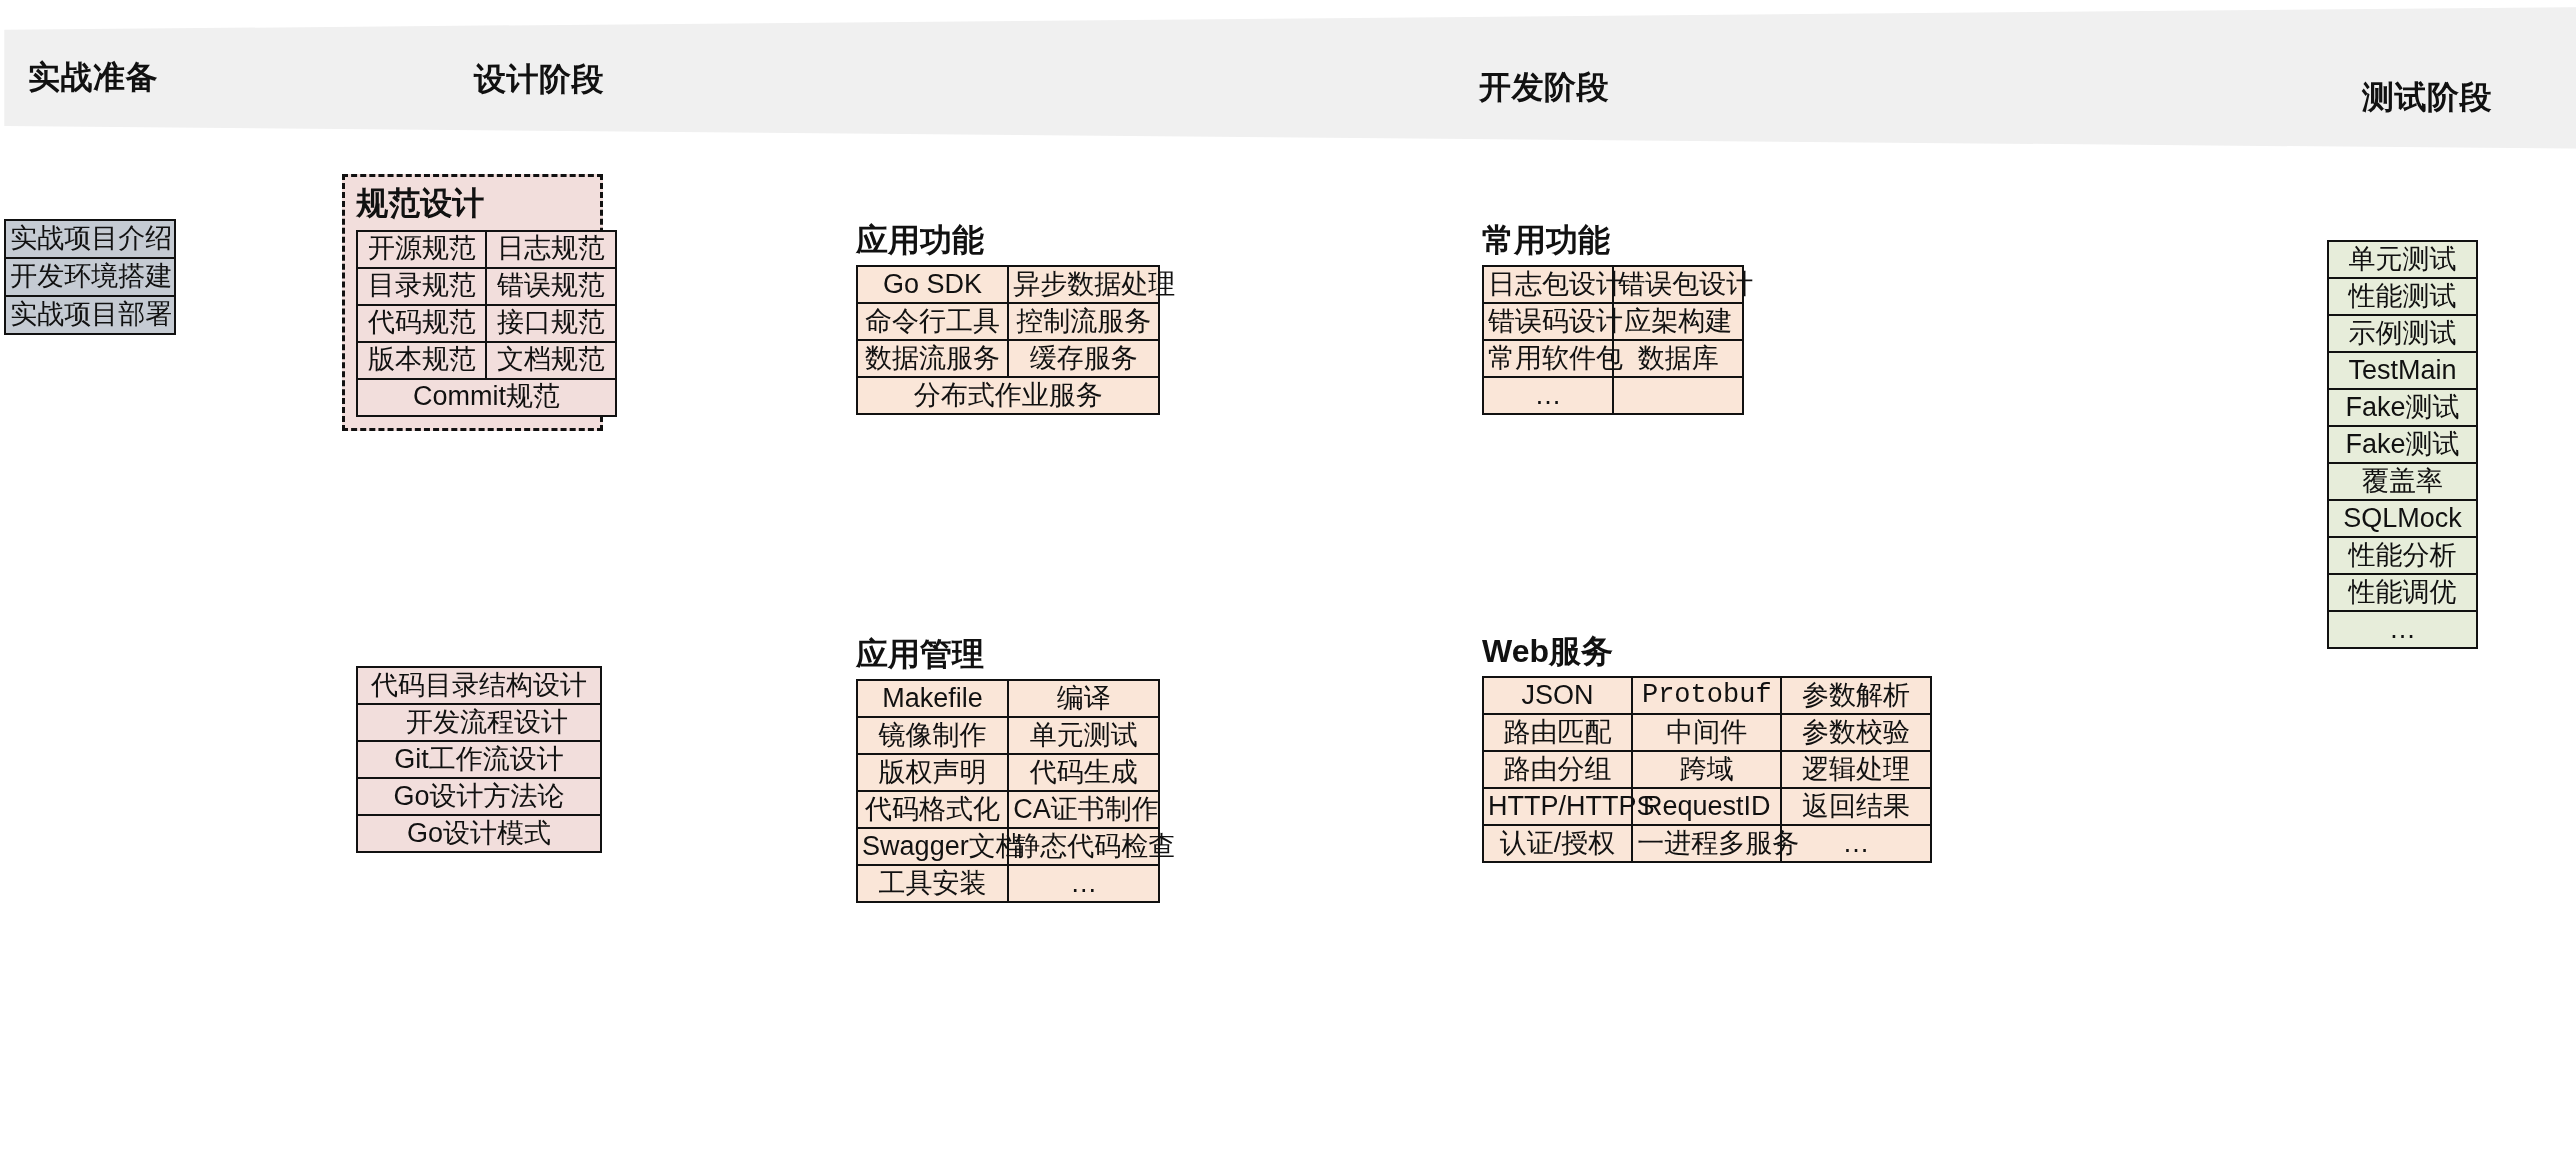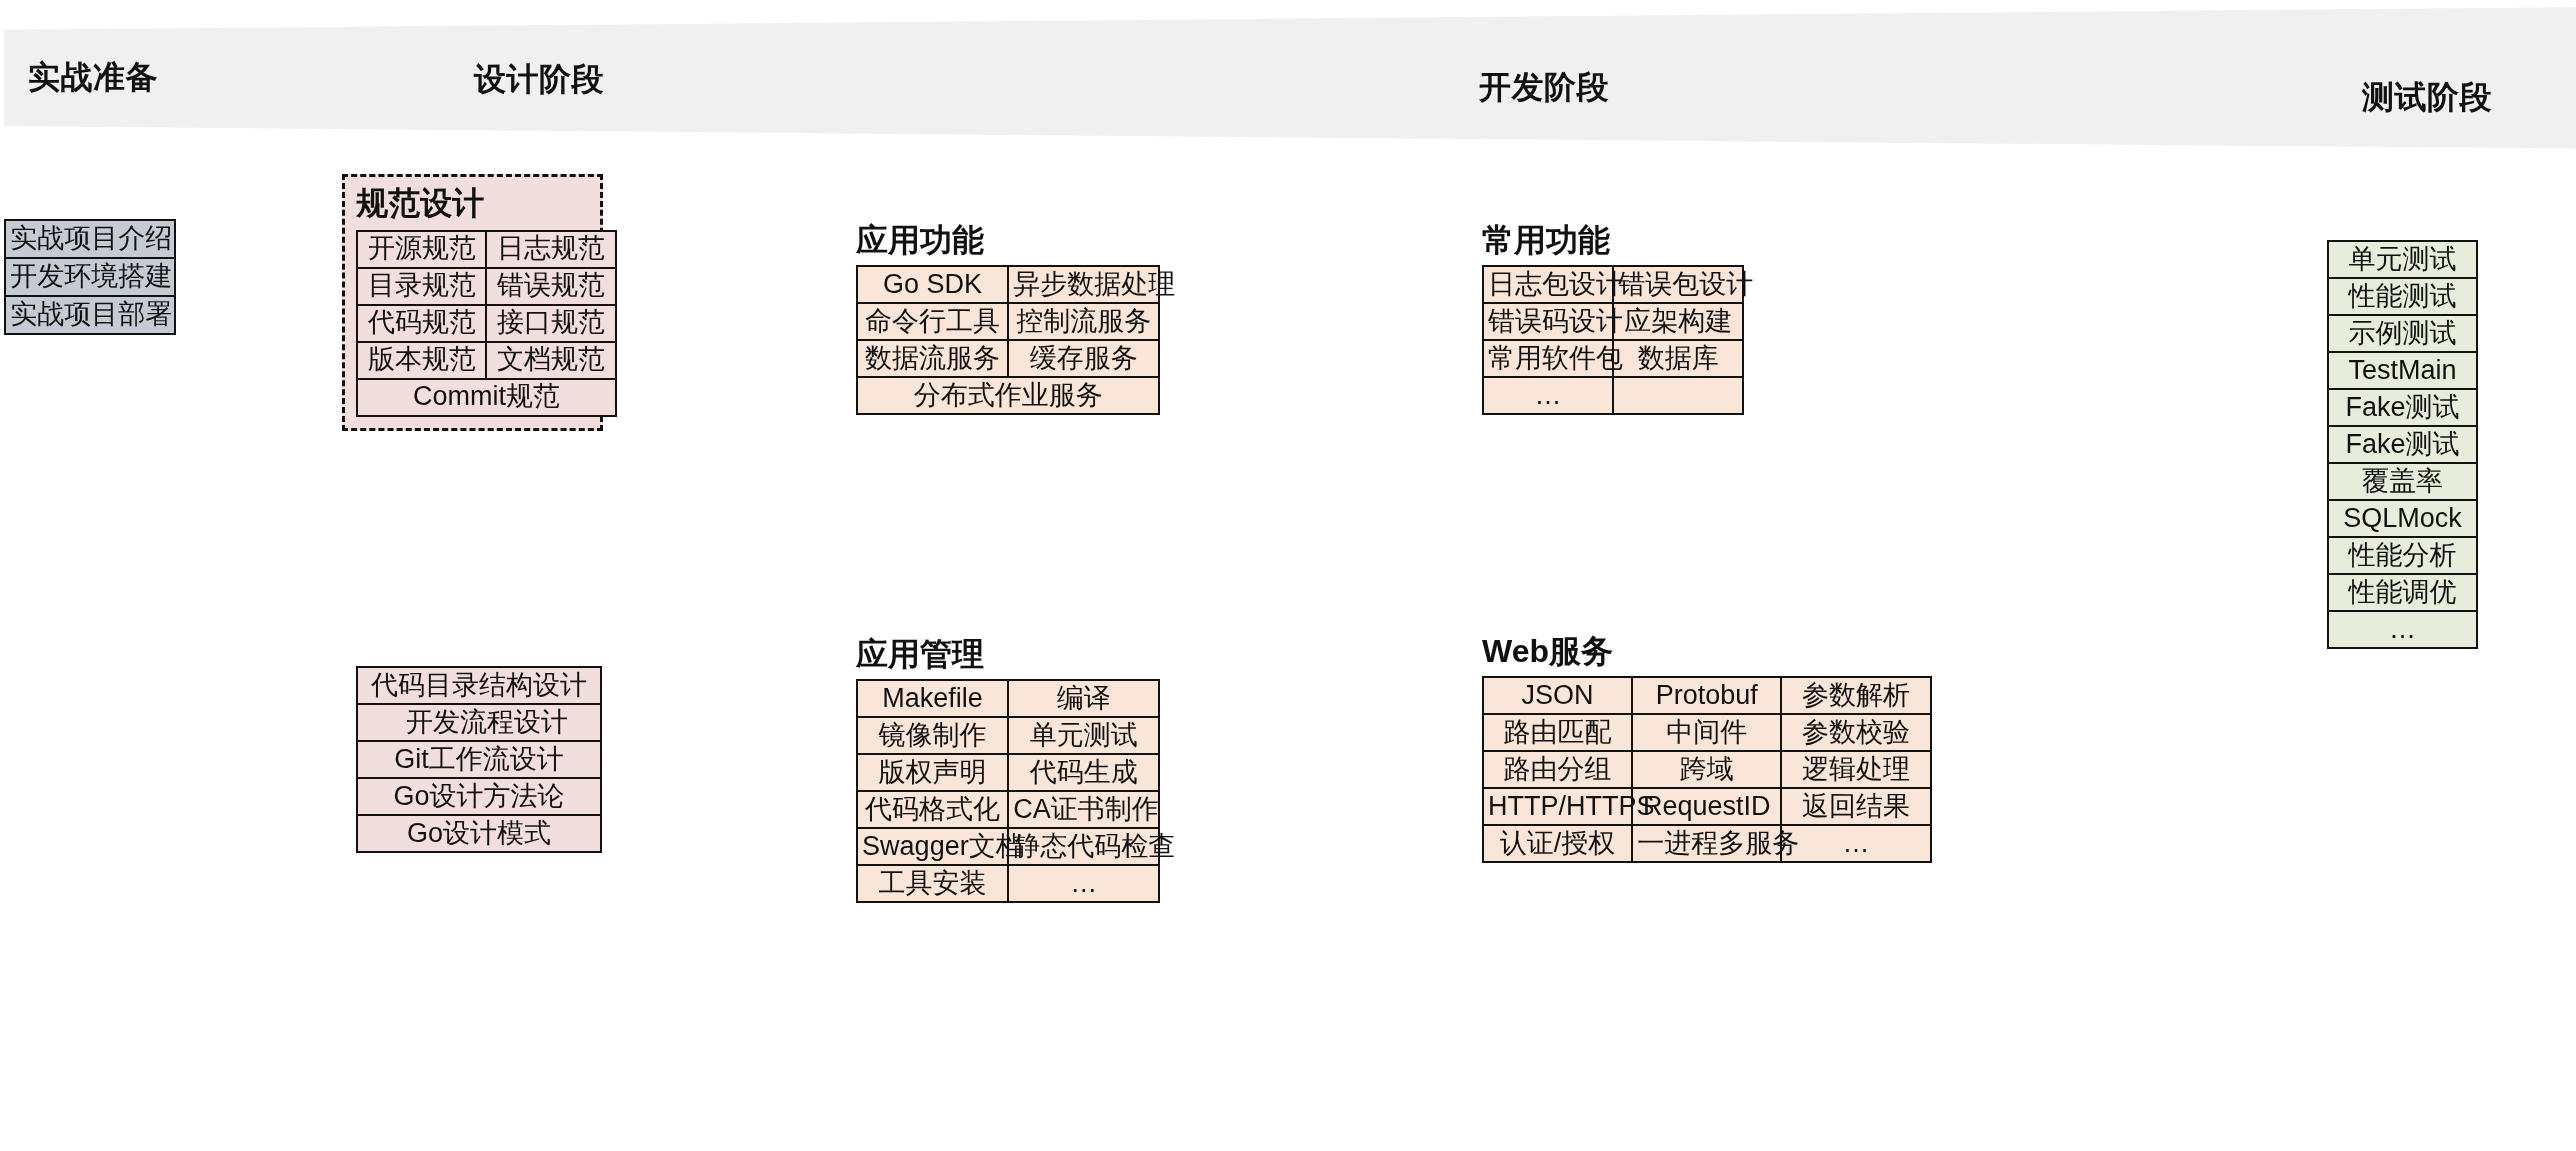--- a/index.html
+++ b/index.html
@@ -215,21 +215,21 @@
         </tbody>
       </table>
   </div>
 
   <div class="blk" style="left:1482px;top:634px;">
     <div class="blk-title">Web服务</div>
     <table class="grid pal-peach" style="width: 417px;">
         <tbody>
           <tr>
             <td style="height: 35px; width: 139px;">JSON</td>
-            <td style="height: 35px; width: 139px;">Protobuf</td>
+            <td style="height: 35px; width: 139px; font-family: Liberation Mono, monospace;">Protobuf</td>
             <td style="height: 35px; width: 139px;">参数解析</td>
           </tr>
           <tr>
             <td style="height: 35px; width: 139px;">路由匹配</td>
             <td style="height: 35px; width: 139px;">中间件</td>
             <td style="height: 35px; width: 139px;">参数校验</td>
           </tr>
           <tr>
             <td style="height: 35px; width: 139px;">路由分组</td>
             <td style="height: 35px; width: 139px;">跨域</td>

